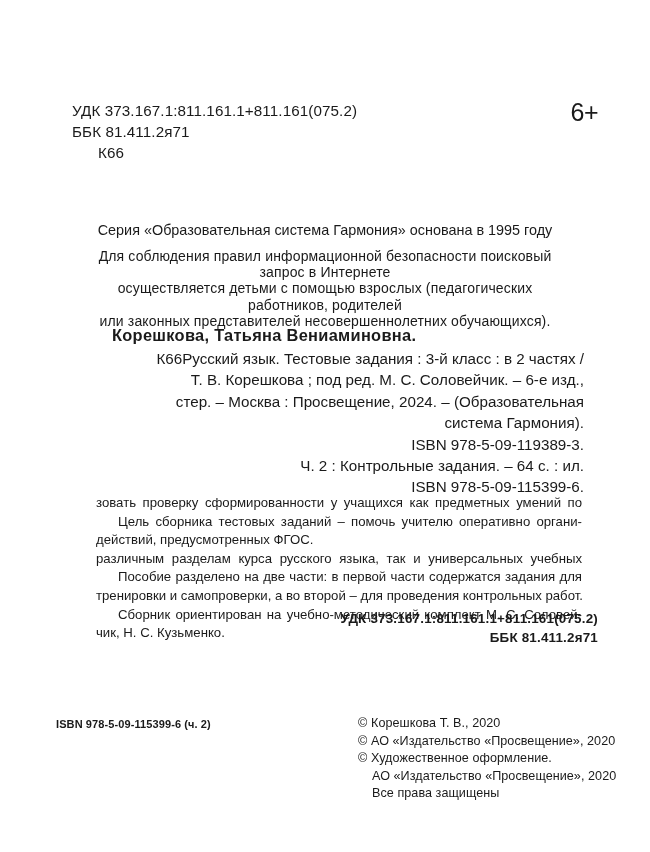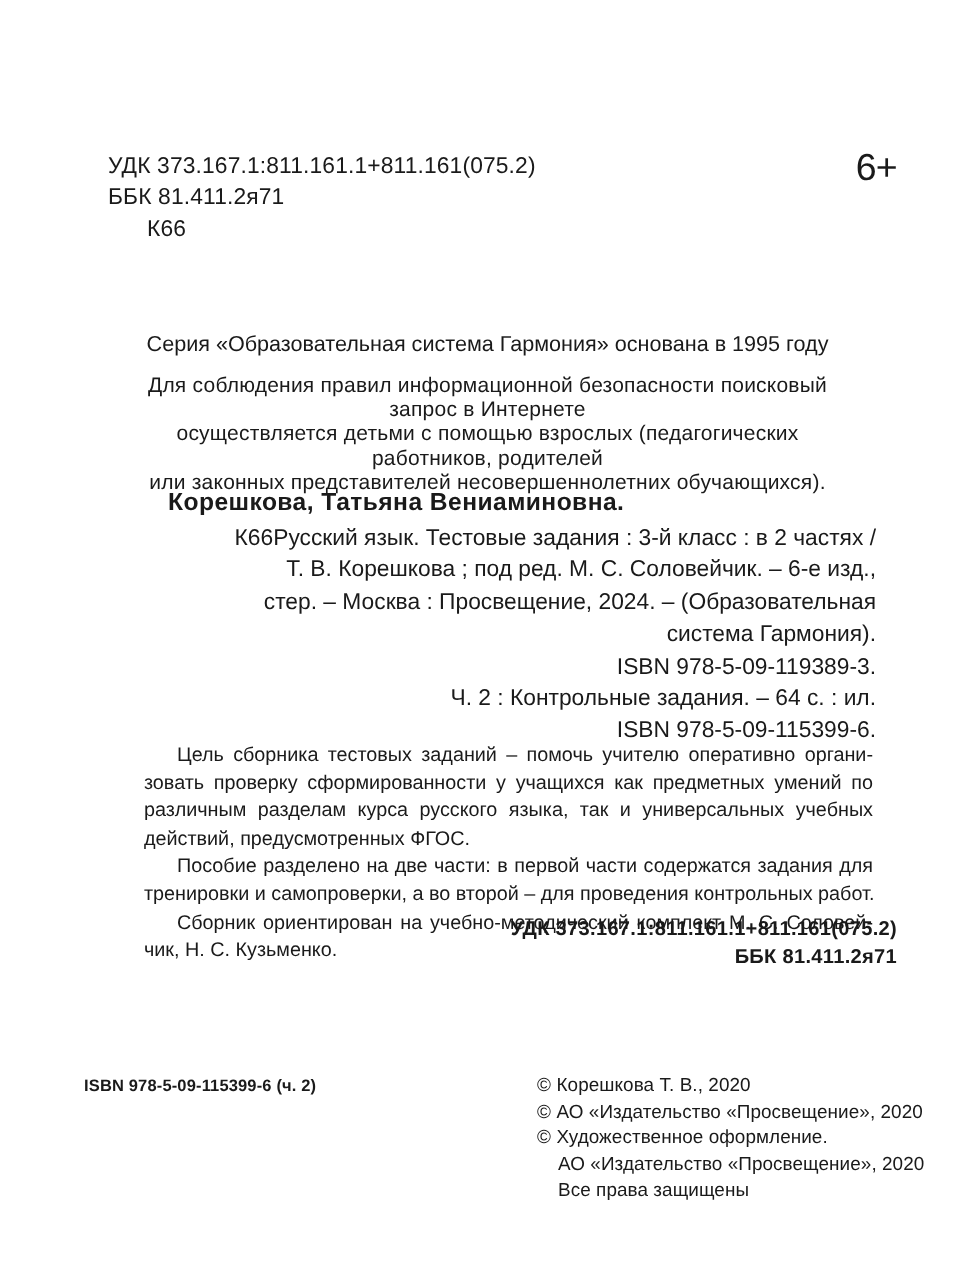--- a/index.html
+++ b/index.html
@@ -202,24 +202,24 @@
     <span class="ln cont">Т. В. Корешкова ; под ред. М. С. Соловейчик. – 6-е изд.,</span>
     <span class="ln cont">стер. – Москва : Просвещение, 2024. – (Образовательная</span>
     <span class="ln cont">система Гармония).</span>
     <span class="ln isbn">ISBN 978-5-09-119389-3.</span>
     <span class="ln isbn">Ч. 2 : Контрольные задания. – 64 с. : ил.</span>
     <span class="ln isbn">ISBN 978-5-09-115399-6.</span>
   </div>
 
   <div class="annotation">
     <p>
+      <span class="ln">зовать проверку сформированности у учащихся как предметных умений по</span>
       <span class="ln firstline">Цель сборника тестовых заданий – помочь учителю оперативно органи-</span>
-      <span class="ln">зовать проверку сформированности у учащихся как предметных умений по</span>
+      <span class="ln last">действий, предусмотренных ФГОС.</span>
       <span class="ln">различным разделам курса русского языка, так и универсальных учебных</span>
-      <span class="ln last">действий, предусмотренных ФГОС.</span>
     </p>
     <p>
       <span class="ln firstline">Пособие разделено на две части: в первой части содержатся задания для</span>
       <span class="ln last">тренировки и самопроверки, а во второй – для проведения контрольных работ.</span>
     </p>
     <p>
       <span class="ln firstline">Сборник ориентирован на учебно-методический комплект М. С. Соловей-</span>
       <span class="ln last">чик, Н. С. Кузьменко.</span>
     </p>
   </div>

